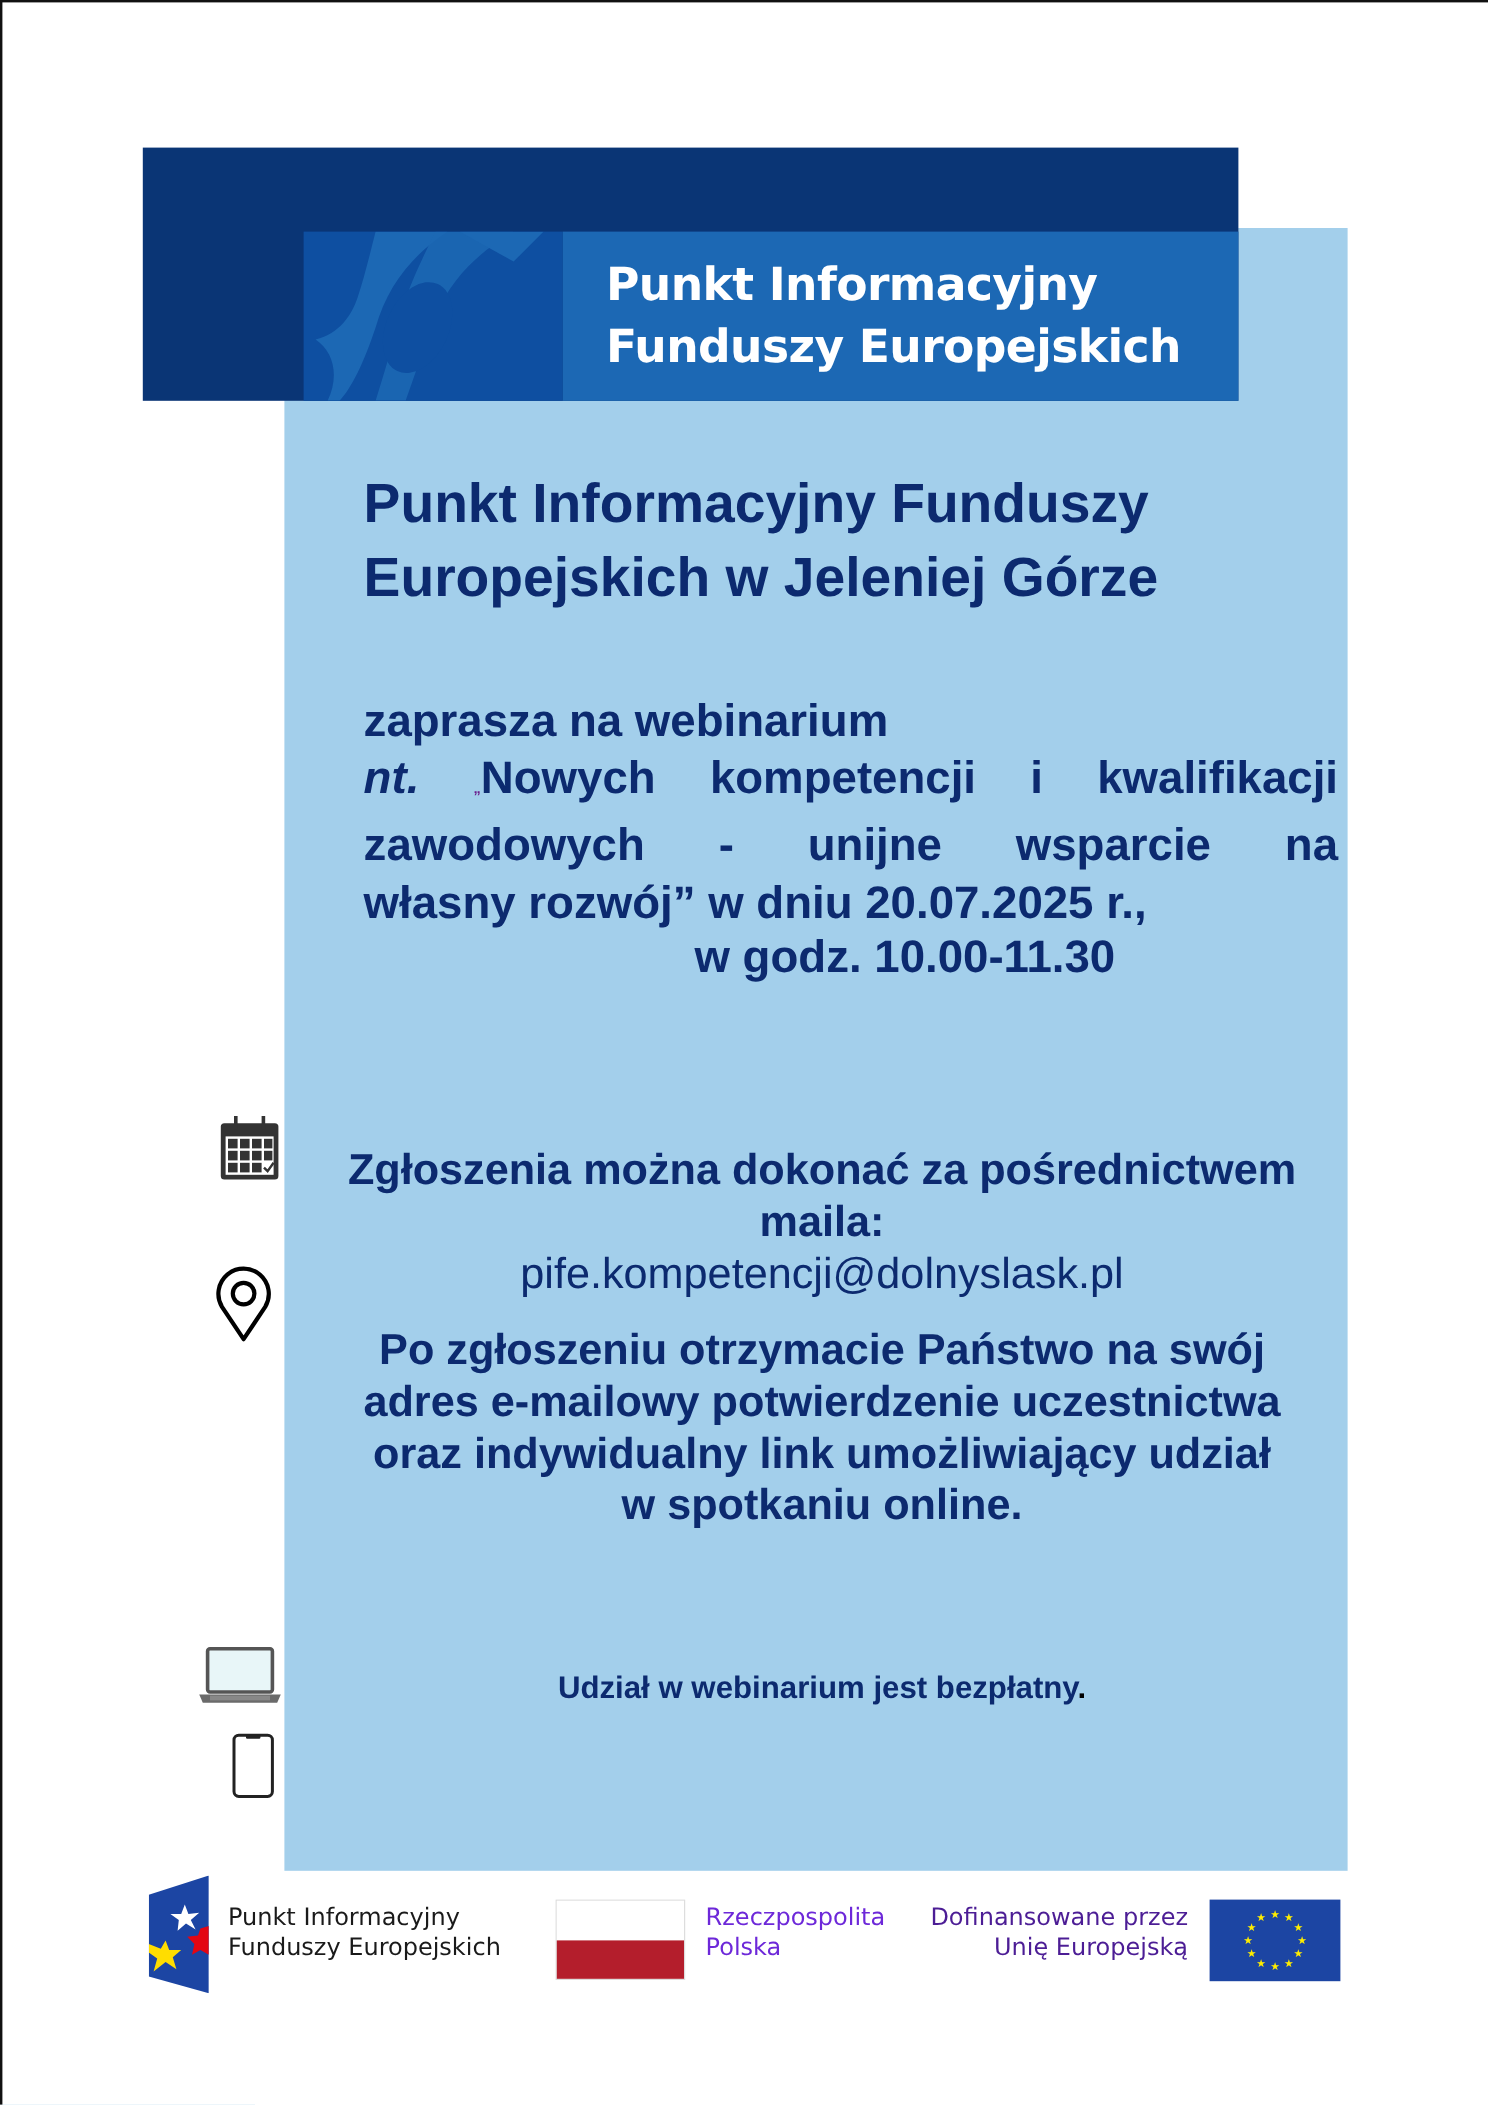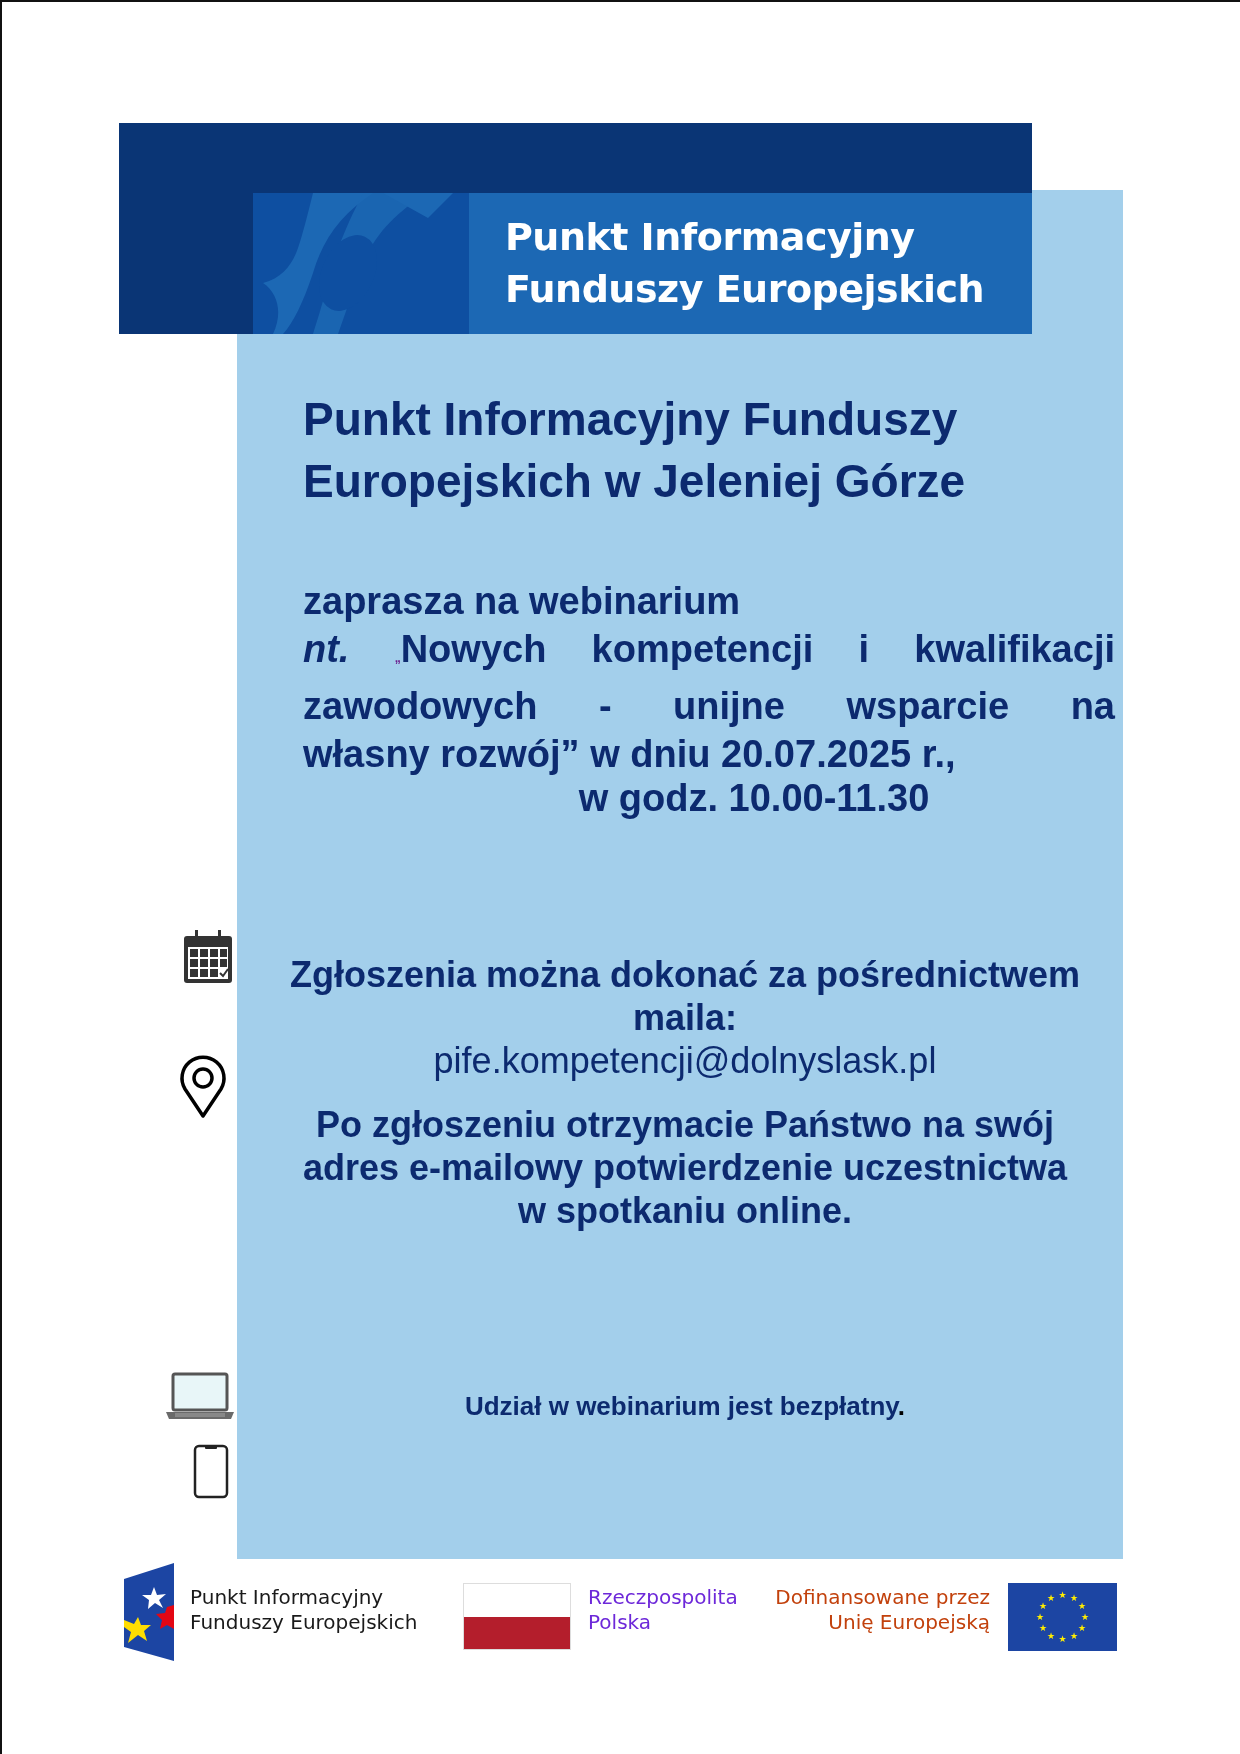--- a/index.html
+++ b/index.html
@@ -37,21 +37,21 @@
   .laptop-icon { left:165px; top:1372px; width:70px; height:50px; }
   .phone-icon { left:193px; top:1444px; width:36px; height:55px; }
 
   .footer-logo { position:absolute; }
   .fe-logo { left:124px; top:1563px; width:50px; height:98px; }
   .fe-text { position:absolute; left:190px; top:1585px; font-family:"DejaVu Sans", sans-serif; font-size:20px; line-height:25px; color:#1a1a1a; }
   .pl-flag { left:463px; top:1583px; width:108px; height:67px; border:1px solid #ddd; box-sizing:border-box; }
   .pl-flag .white { height:50%; background:#fff; }
   .pl-flag .red { height:50%; background:#b41e2c; }
   .pl-text { position:absolute; left:588px; top:1585px; font-family:"DejaVu Sans", sans-serif; font-size:20px; line-height:25px; color:#6d28d9; }
-  .eu-text { position:absolute; right:250px; top:1585px; font-family:"DejaVu Sans", sans-serif; font-size:20px; line-height:25px; color:#c2410c; text-align:right; }
+  .eu-text { position:absolute; right:250px; top:1585px; font-family:"DejaVu Sans", sans-serif; font-size:20px; line-height:25px; color:#4c1d95; text-align:right; }
   .eu-flag { left:1008px; top:1583px; width:109px; height:68px; background:#1c45a3; }
 </style>
 </head>
 <body>
 
 <div class="page-border-top"></div>
 <div class="page-border-left"></div>
 
 <div class="panel"></div>
 
@@ -87,20 +87,21 @@
 
 <div class="reg">
   <div class="bold">Zgłoszenia można dokonać za pośrednictwem</div>
   <div class="bold">maila:</div>
   <div>pife.kompetencji@dolnyslask.pl</div>
 </div>
 
 <div class="confirm">
   <div>Po zgłoszeniu otrzymacie Państwo na swój</div>
   <div>adres e-mailowy potwierdzenie uczestnictwa</div>
+  <div>oraz indywidualny link  umożliwiający udział</div>
   <div>w  spotkaniu online.</div>
 </div>
 
 <div class="free"><span>Udział w webinarium jest bezpłatny</span><span class="dot">.</span></div>
 
 <div class="icon calendar-icon">
   <svg width="50" height="54" viewBox="0 0 50 54">
     <rect x="1" y="6" width="48" height="47" rx="3" fill="#333"></rect>
     <rect x="12" y="0" width="3" height="11" fill="#333"></rect>
     <rect x="35" y="0" width="3" height="11" fill="#333"></rect>

